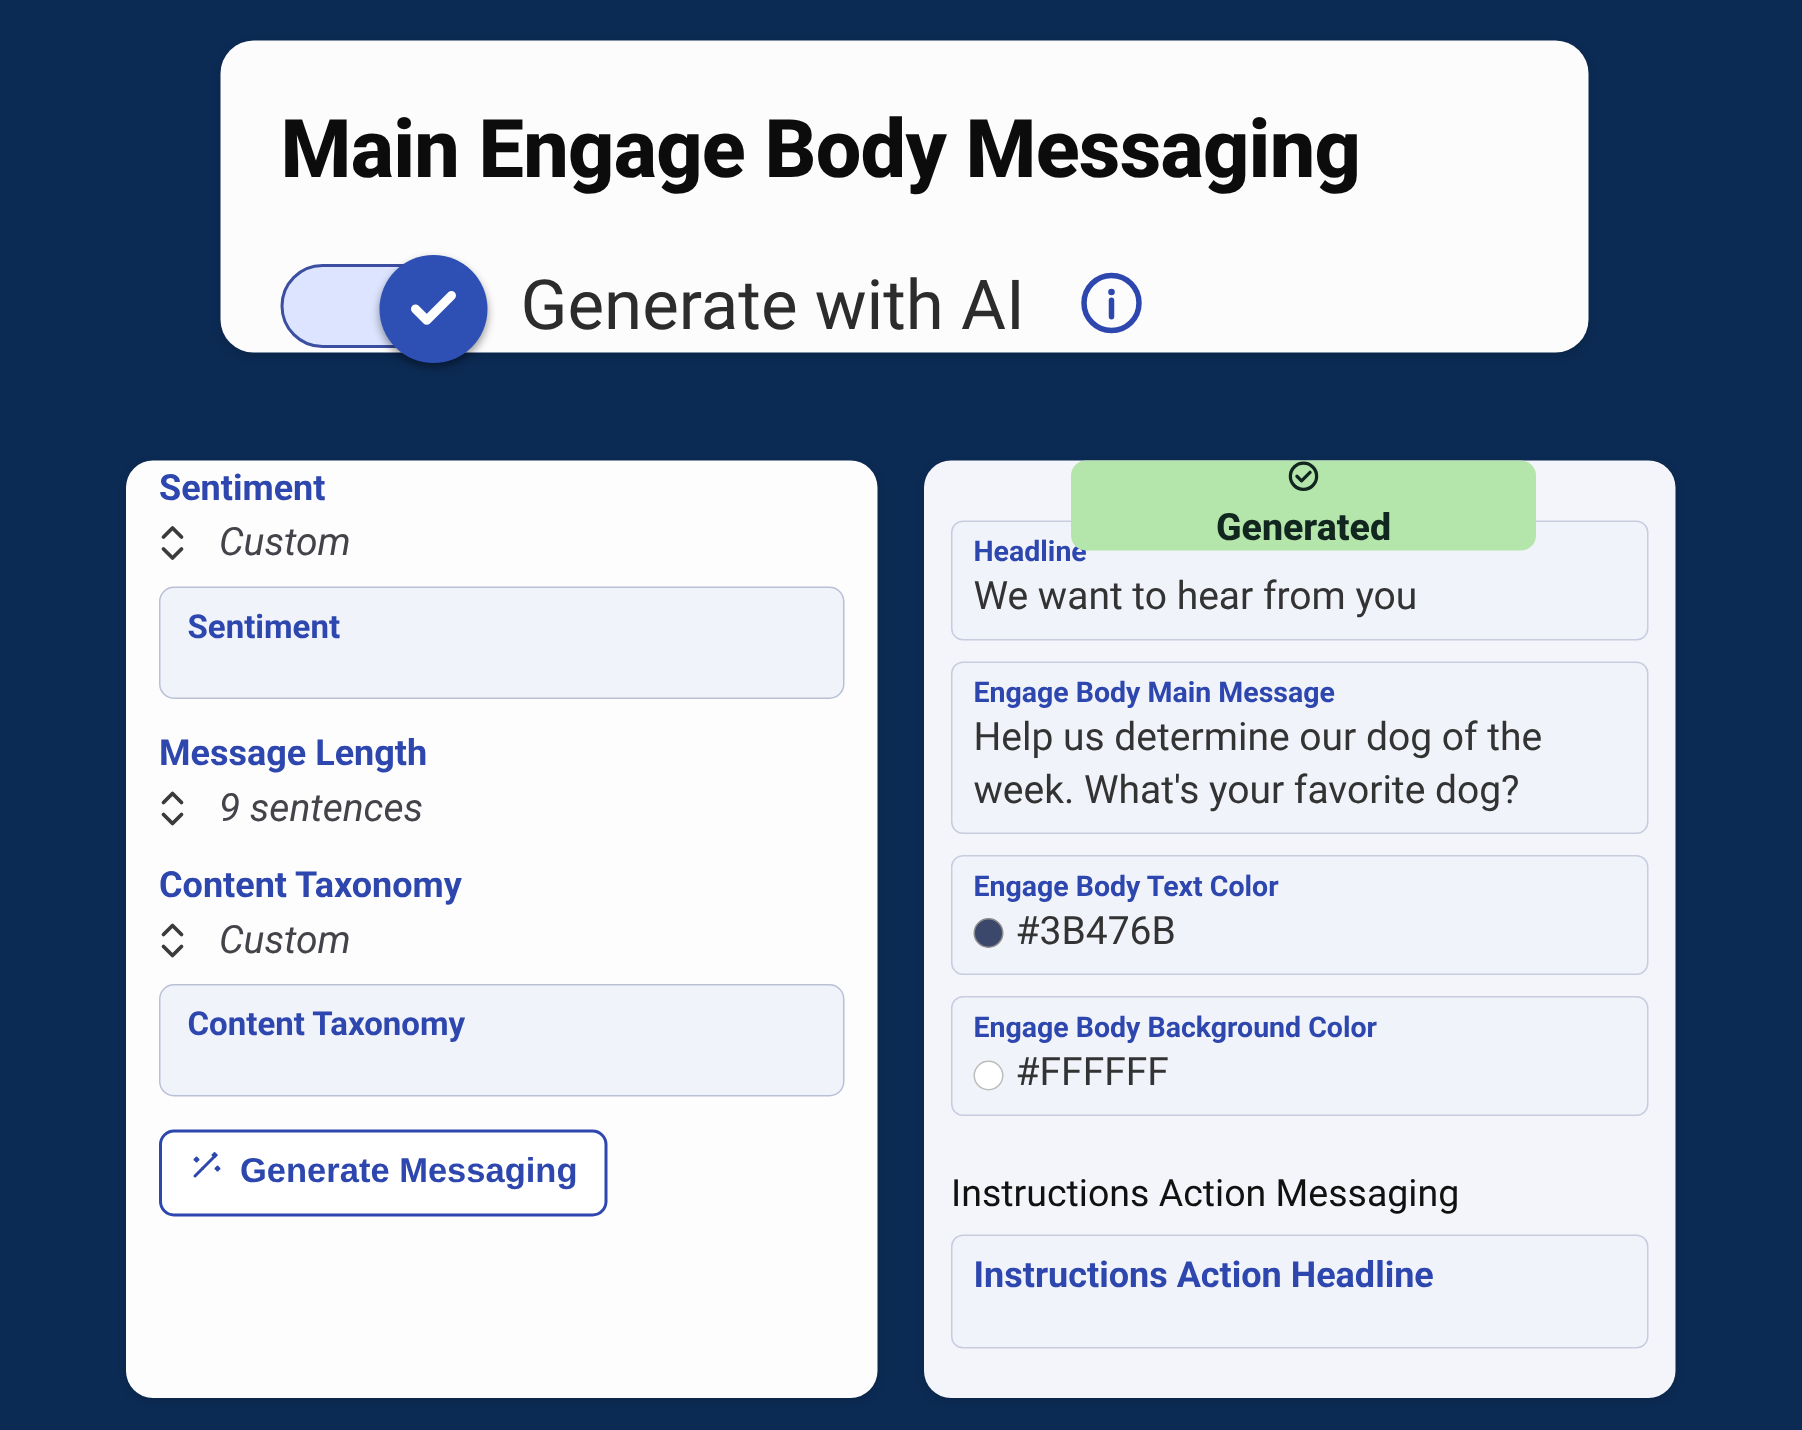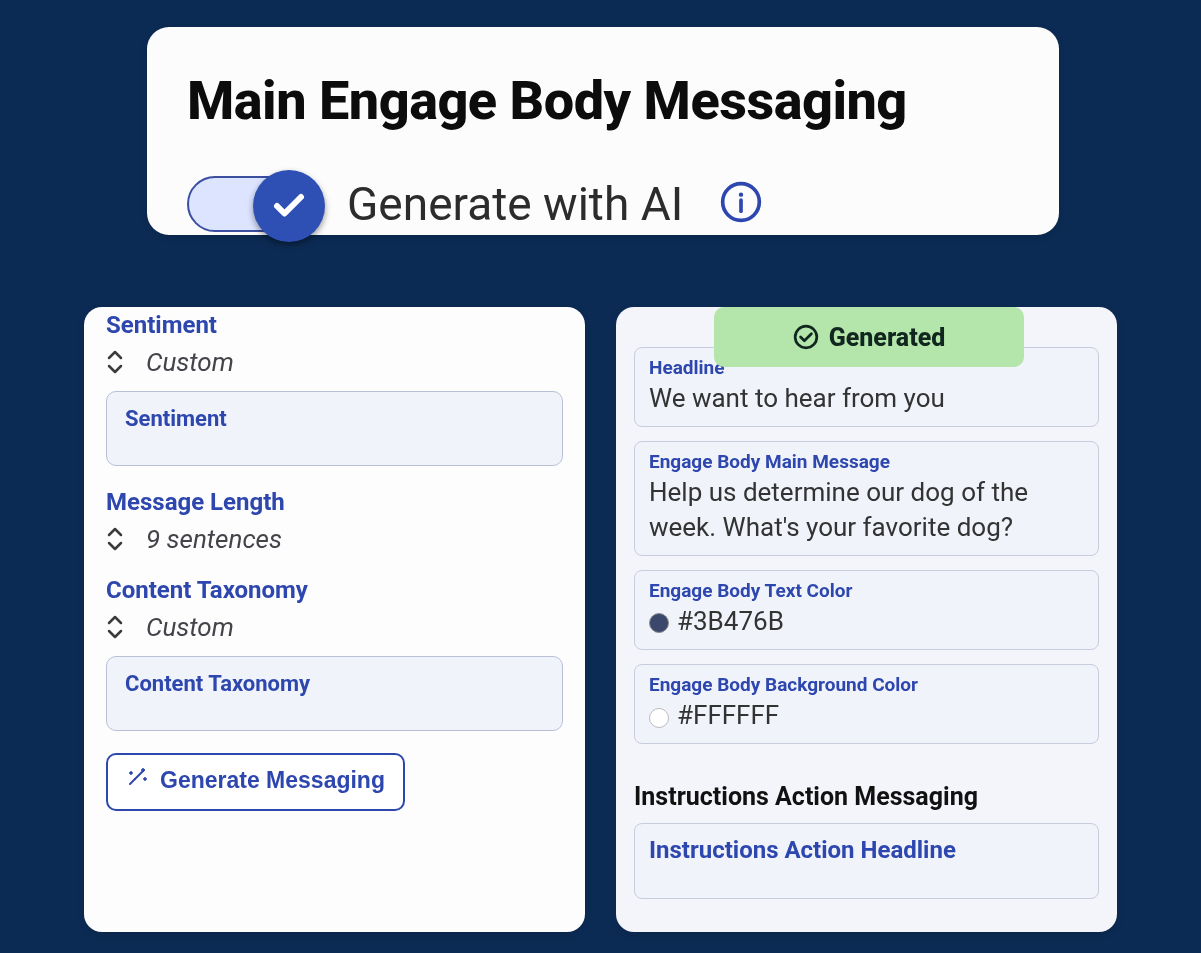--- a/index.html
+++ b/index.html
@@ -132,20 +132,21 @@
     width: 310px; height: 60px;
     background: #b4e5ab;
     border-radius: 10px;
     display: flex;
     align-items: center;
     justify-content: center;
     gap: 10px;
     font-size: 25px;
     font-weight: 800;
     color: #10261e;
+    flex-direction: column;
   }
 
   .r-body {
     padding: 40px 18px 0 18px;
   }
   .field {
     background: #f1f3fb;
     border: 1px solid #c7ccde;
     border-radius: 8px;
     padding: 8px 14px 10px 14px;
@@ -166,21 +167,21 @@
     display: inline-block;
     width: 20px; height: 20px;
     border-radius: 50%;
     border: 1px solid #8c8c8c;
     vertical-align: middle;
     margin-right: 8px;
   }
 
   .instructions-title {
     font-size: 25px;
-    font-weight: 700;
+    font-weight: 400;
     color: #111;
     margin: 38px 0 12px 18px;
   }
   .instructions-box {
     margin: 0 18px;
     background: #f1f3fb;
     border: 1px solid #c7ccde;
     border-radius: 8px;
     padding: 12px 14px 34px 14px;
   }

